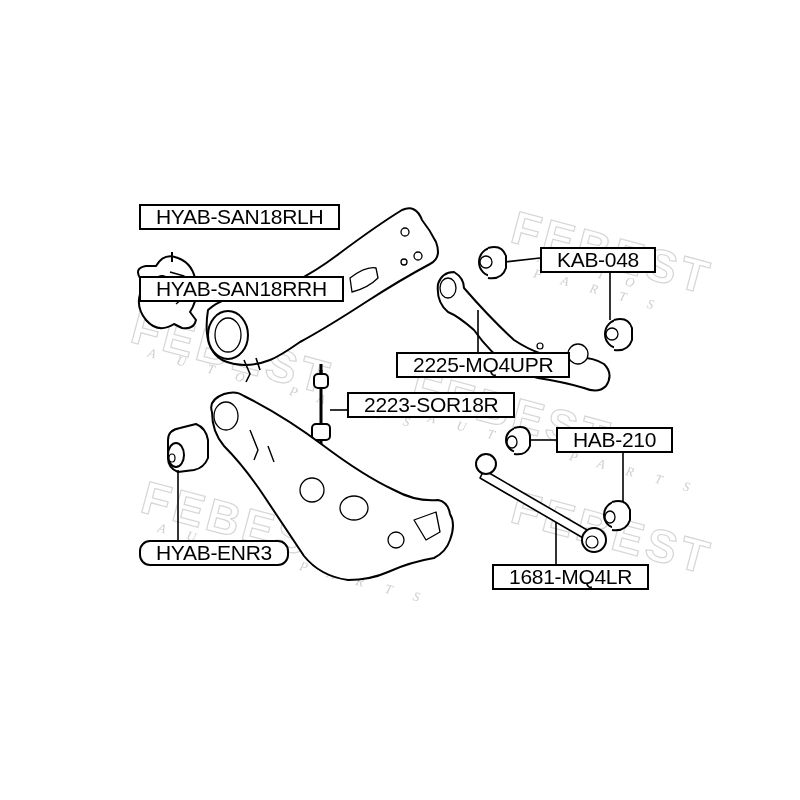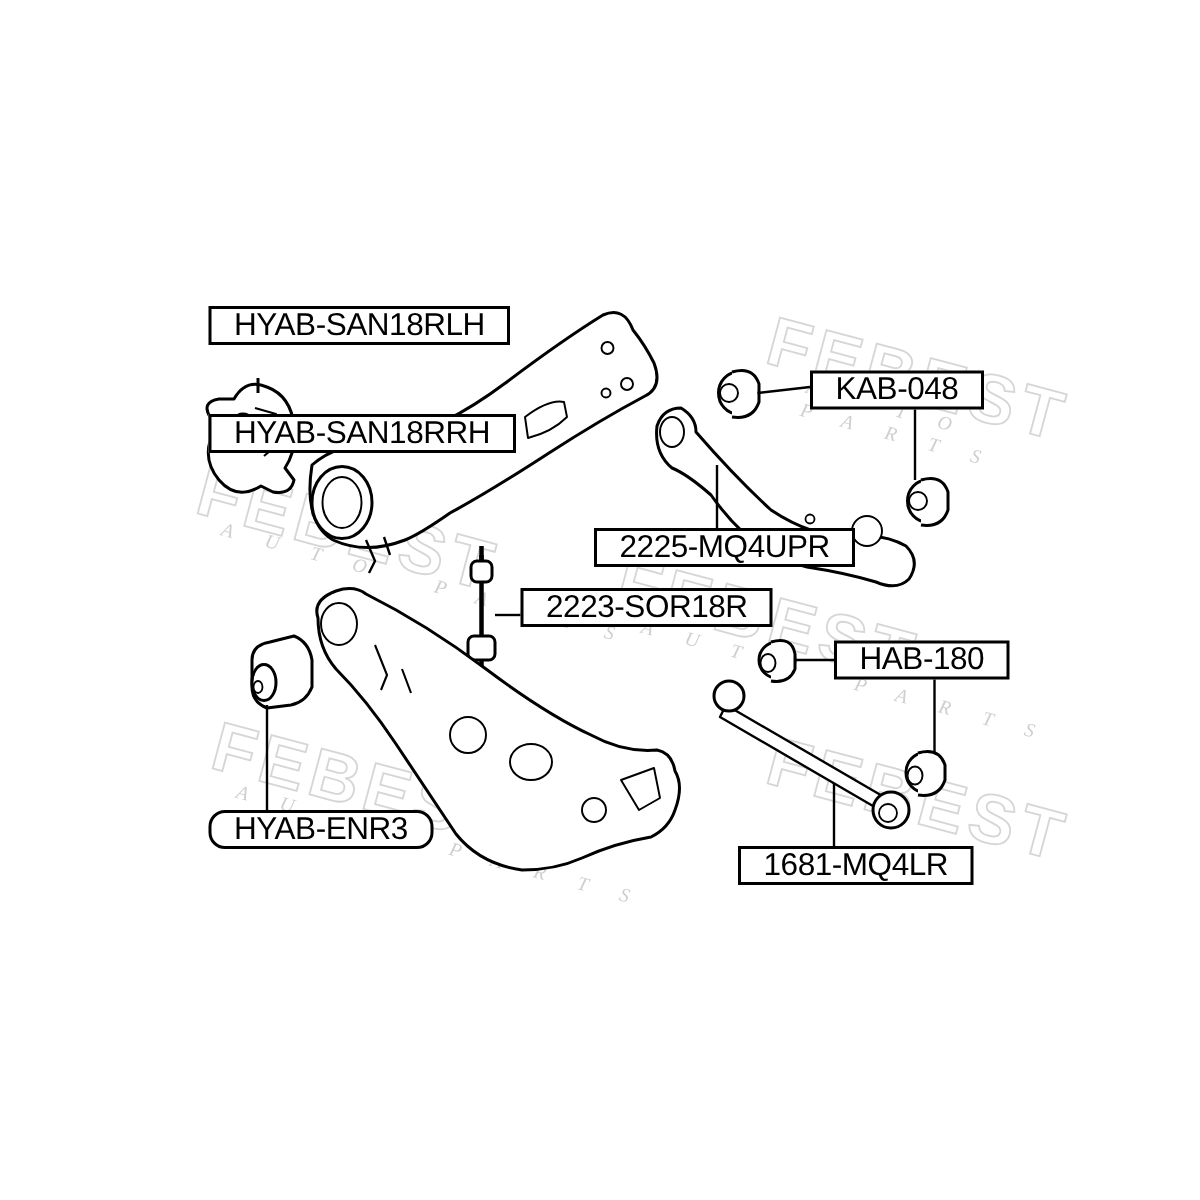--- a/index.html
+++ b/index.html
@@ -125,15 +125,15 @@
     <line x1="178" y1="470" x2="178" y2="540"></line>
     <line x1="556" y1="522" x2="556" y2="564"></line>
   </g>
 </svg>
 
 <div class="label" style="left:139px;top:204px;">HYAB-SAN18RLH</div>
 <div class="label" style="left:139px;top:228px;margin-top:48px;">HYAB-SAN18RRH</div>
 <div class="label" style="left:540px;top:247px;">KAB-048</div>
 <div class="label" style="left:396px;top:352px;">2225-MQ4UPR</div>
 <div class="label" style="left:347px;top:392px;text-align:right;">2223-SOR18R</div>
-<div class="label" style="left:556px;top:427px;">HAB-180</div>
+<div class="label" style="left:556px;top:427px;">HAB-210</div>
 <div class="label" style="left:139px;top:540px;border-radius:11px;">HYAB-ENR3</div>
 <div class="label" style="left:492px;top:564px;">1681-MQ4LR</div>
 
 </body></html>

